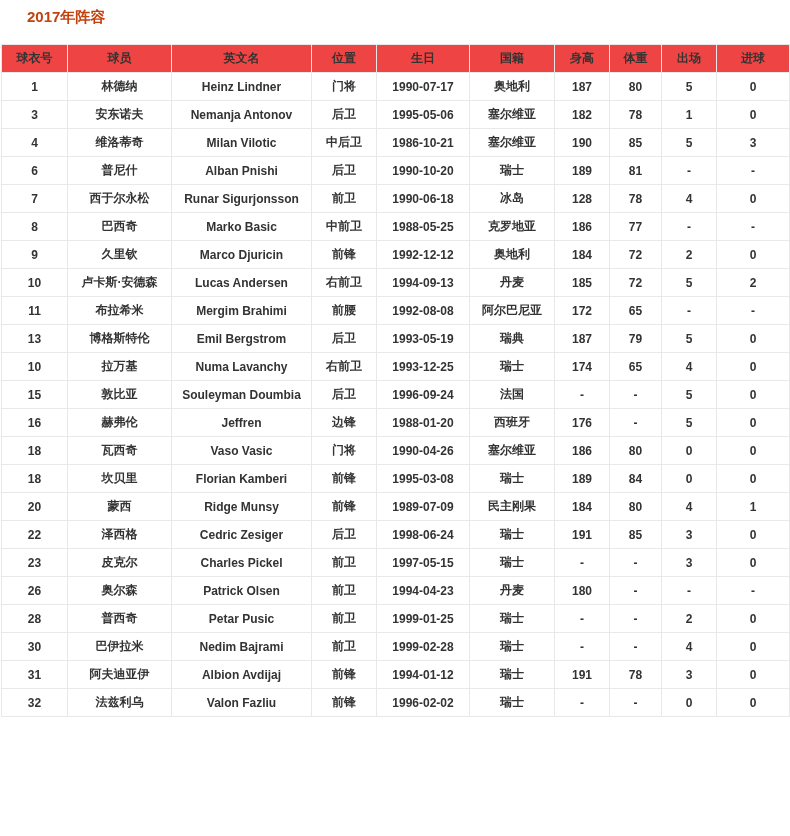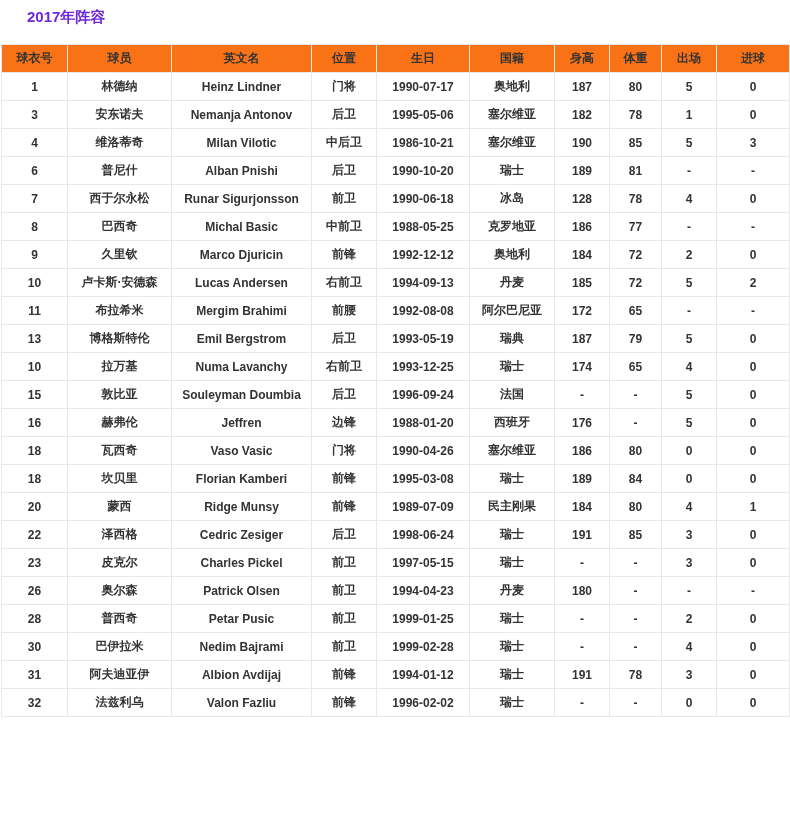--- a/index.html
+++ b/index.html
@@ -11,21 +11,21 @@
   body {
     width: 790px;
     height: 836px;
     font-family: "Liberation Sans", "DejaVu Sans", sans-serif;
     color: #333333;
     overflow: hidden;
   }
   .title {
     font-size: 15px;
     font-weight: 700;
-    color: #6d28d9;
+    color: #c2410c;
     line-height: 16px;
     margin: 9px 0 0 27px;
   }
   table.squad {
     border-collapse: collapse;
     table-layout: fixed;
     margin: 19px 0 0 1px;
     width: 788px;
   }
   table.squad th,
@@ -36,21 +36,21 @@
     font-size: 12px;
     font-weight: 700;
     color: #333333;
     height: 28px;
     padding: 0 2px;
     white-space: nowrap;
     overflow: hidden;
   }
   table.squad th {
     color: #333333;
-    background: #f97316;
+    background: #ef4444;
     margin-top: 16px;
   }
 </style>
 </head>
 <body>
 
 <div class="page">
   <h2 class="title">2017年阵容</h2>
 
   <table class="squad">
@@ -137,21 +137,21 @@
           <td>1990-06-18</td>
           <td>冰岛</td>
           <td>128</td>
           <td>78</td>
           <td>4</td>
           <td>0</td>
         </tr>
         <tr>
           <td>8</td>
           <td>巴西奇</td>
-          <td>Michal Basic</td>
+          <td>Marko Basic</td>
           <td>中前卫</td>
           <td>1988-05-25</td>
           <td>克罗地亚</td>
           <td>186</td>
           <td>77</td>
           <td>-</td>
           <td>-</td>
         </tr>
         <tr>
           <td>9</td>

